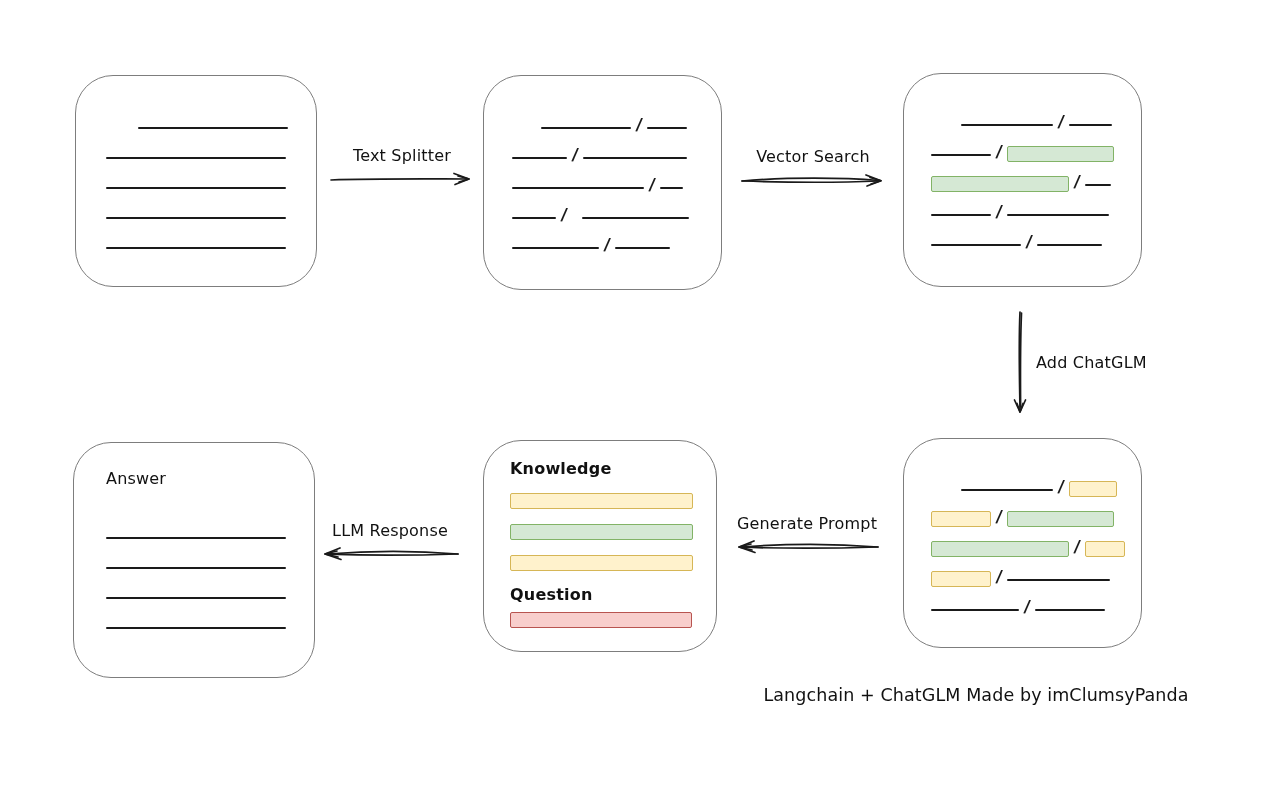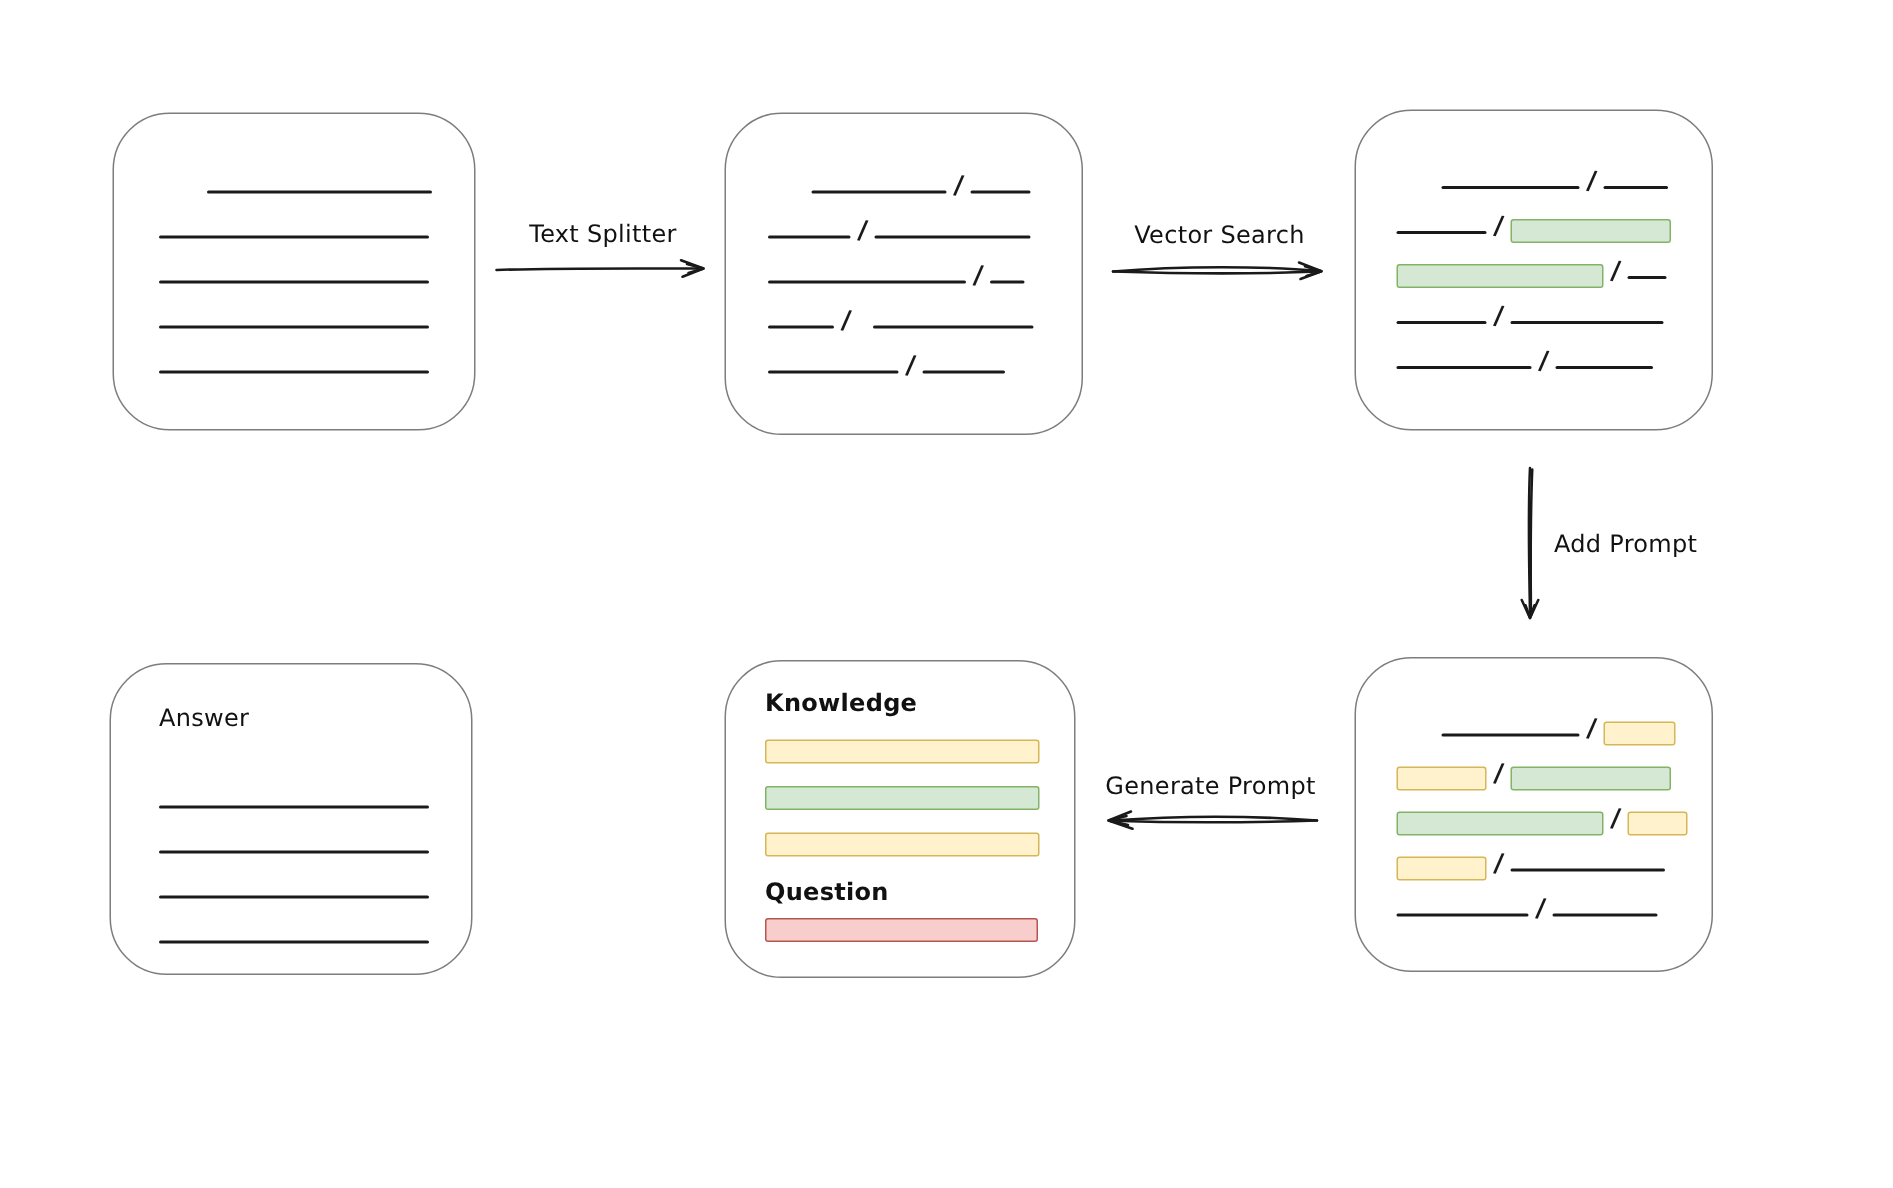--- a/index.html
+++ b/index.html
@@ -186,21 +186,21 @@
         </div>
       <div class="box-heading heading-question">Question</div>
       <div class="rows">
           <div class="row">
             <span class="bar bar-red" style="width: 182px;"></span>
           </div>
         </div>
     </div>
   </div>
 
-  <div class="box" style="left:73px;top:442px;width:242px;height:208px;">
+  <div class="box" style="left:73px;top:442px;width:242px;height:236px;">
     <div class="answer-content">
       <div class="box-heading">Answer</div>
       <div class="rows">
           <div class="row">
             <span class="seg-line" style="width: 180px;"></span>
           </div>
           <div class="row">
             <span class="seg-line" style="width: 180px;"></span>
           </div>
           <div class="row">
@@ -231,27 +231,37 @@
       <path d="M132 8.5 L143 11.8 L133 15"></path>
     </svg>
   </div>
 
   <svg class="arrow abs" style="left:1010px;top:309px;" width="20" height="112" viewBox="0 0 20 112">
     <path d="M10 3 C 8.5 35, 9.5 70, 10 100"></path>
     <path d="M11.5 4 C 10 40, 10.5 72, 10.6 98"></path>
     <path d="M4.5 91 L10 103 L15.5 91"></path>
     <path d="M7 94.5 L10 103 L13 94.5"></path>
   </svg>
-  <span class="arrow-label abs" style="left:1036px;top:353px;">Add Prompt</span>
+  <span class="arrow-label abs" style="left:1036px;top:353px;">Add ChatGLM</span>
 
   <div class="arrow-group" style="left:731px;top:514px;width:152px;justify-content:space-between;">
     <span class="arrow-label">Generate Prompt</span>
     <svg class="arrow" width="150" height="20" viewBox="0 0 150 20">
       <path d="M146 11 C 100 7.5, 50 8, 9 11"></path>
       <path d="M146 11 C 100 12.5, 50 12.5, 9 11.2"></path>
       <path d="M22 5 L7 11 L23 16.5"></path>
       <path d="M19 8 L7 11 L20 14"></path>
     </svg>
   </div>
 
-
+  <div class="arrow-group" style="left:317px;top:521px;width:146px;">
+    <span class="arrow-label">LLM Response</span>
+    <svg class="arrow" width="144" height="20" viewBox="0 0 144 20">
+      <path d="M140 11 C 96 7.5, 48 8, 9 11"></path>
+      <path d="M140 11 C 96 12.5, 48 12.5, 9 11.2"></path>
+      <path d="M22 5 L7 11 L23 16.5"></path>
+      <path d="M19 8 L7 11 L20 14"></path>
+    </svg>
+  </div>
+
+  <div class="caption">Langchain + ChatGLM Made by imClumsyPanda</div>
 
 </div>
 
 </body></html>

